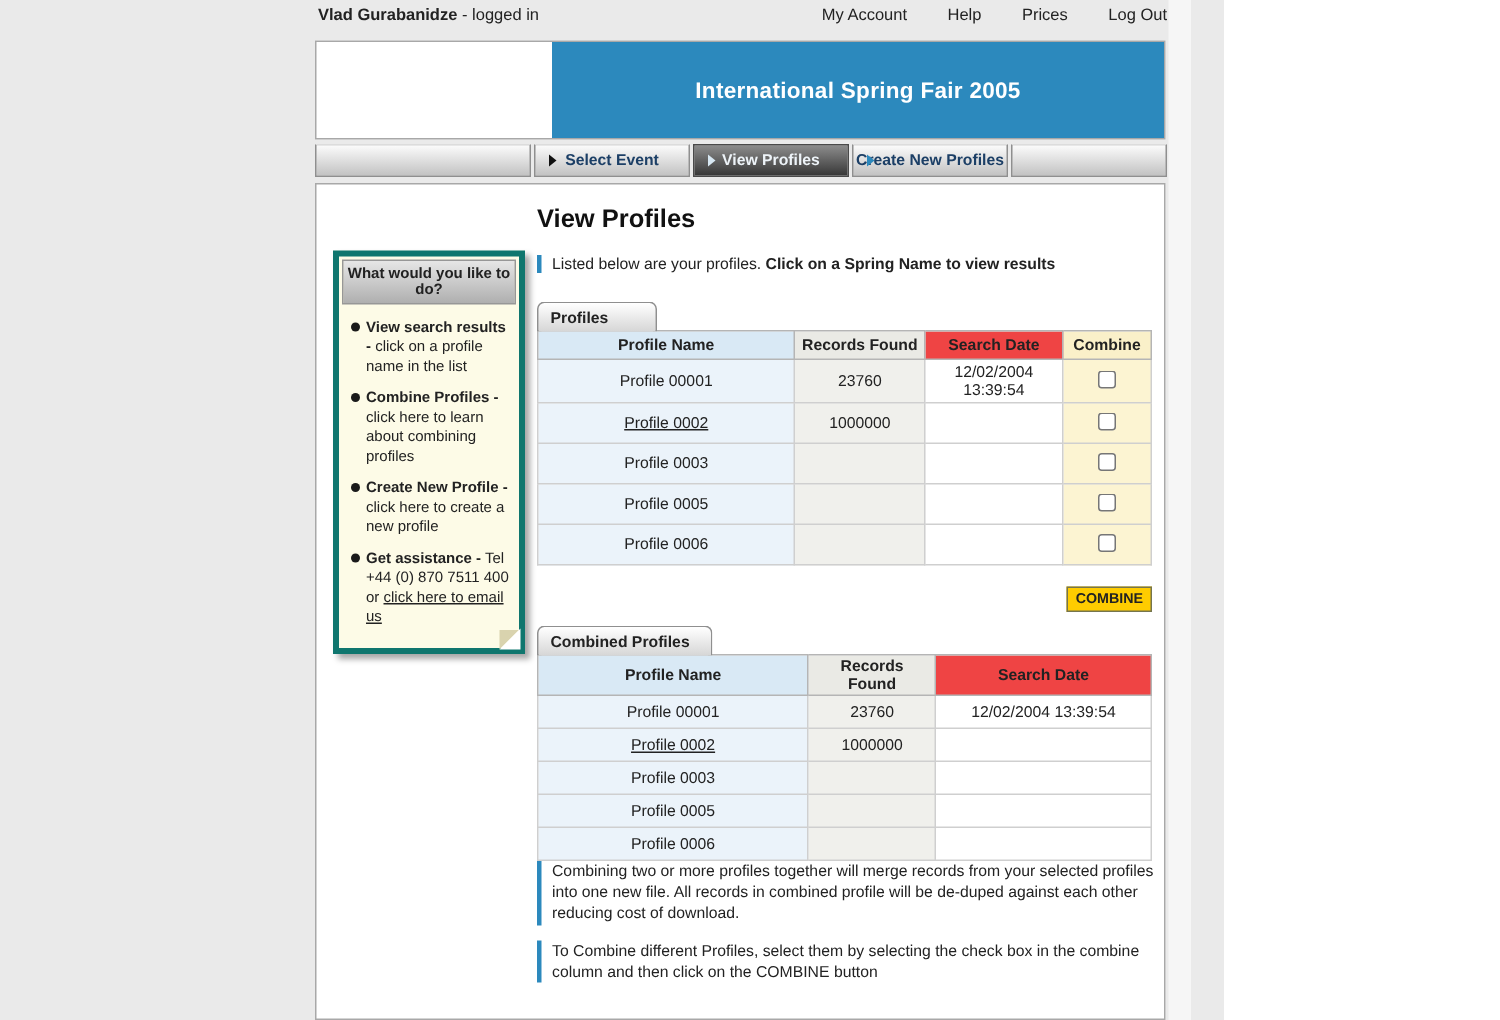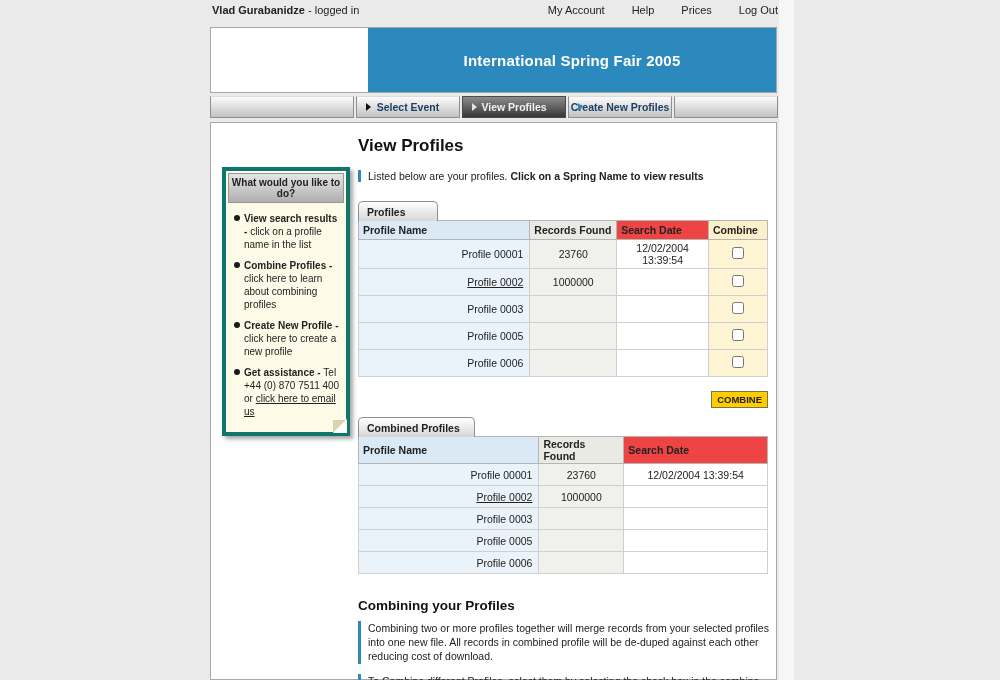--- a/index.html
+++ b/index.html
@@ -1,17 +1,17 @@
 <!DOCTYPE html>
 <html><head>
 <meta charset="utf-8">
 <style>
   * { box-sizing: border-box; margin: 0; padding: 0; }
   body { font-family: "Liberation Sans", sans-serif; }
-  .page { position: relative; width: 1000px; height: 680px; background: #EAEAEA; overflow: hidden; color: #222; }
+  .page { position: relative; width: 816px; height: 680px; background: #EAEAEA; overflow: hidden; color: #222; }
 
   
   .topbar { position: absolute; left: 212px; top: 4px; width: 566px; display: flex; align-items: center; font-size: 11px; color: #222; }
   .topbar .user { font-weight: bold; }
   .topbar-links { margin-left: auto; display: flex; gap: 27px; }
   .topbar-links span { cursor: pointer; }
 
   .right-strip { position: absolute; left: 779px; top: 0; width: 15px; height: 680px; background: #F6F6F6; }
 
   
@@ -46,25 +46,25 @@
   .fold-flap { position: absolute; right: 13px; bottom: -1px; width: 0; height: 0; border-top: 13px solid #D9D3AE; border-right: 0; border-left: 13px solid transparent; transform: scaleX(-1); transform-origin: right; }
 
   
   .content { margin-left: 147px; width: 412px; padding-top: 13px; font-size: 10.5px; }
   h1.page-title { font-size: 17px; margin: 0 0 14px 0; color: #111; }
   .intro { border-left: 3px solid #2C89BD; padding-left: 7px; margin-bottom: 18px; }
 
   .tab-label { display: inline-block; min-width: 80px; background: linear-gradient(#FFFFFF, #D6D6D6); border: 1px solid #8F8F8F; border-bottom: none; border-radius: 5px 5px 0 0; padding: 4px 14px 3px 8px; font-weight: bold; font-size: 10.5px; position: relative; top: 1px; }
 
   table { width: 410px; border-collapse: collapse; border: 1px solid #A5A5A5; font-size: 10.5px; background: #fff; }
-  th { font-weight: bold; height: 19px; border: 1px solid #B5B5B5; text-align: left; padding: 1px 4px; }
+  th { font-weight: bold; height: 19px; border: 1px solid #B5B5B5; text-align: center; padding: 1px 4px; }
   td { border: 1px solid #CFCFCF; padding: 2px 6px; }
   .t1 td { height: 27px; }
   .t2 td { height: 22px; }
-  th.c-name { background: #D9E9F5; }  td.c-name { background: #EBF3FA; text-align: right; }
+  th.c-name { background: #D9E9F5; }  td.c-name { background: #EBF3FA; text-align: center; }
   th.c-rec  { background: #EAEAE5; }  td.c-rec  { background: #F0F0EC; text-align: center; }
   th.c-date { background: #ef4444; margin-left: 28px; }  td.c-date { background: #FFFFFF; text-align: center; }
   th.c-comb { background: #FAF0C9; }  td.c-comb { background: #FCF4D2; text-align: center; }
   .t1 .c-name { width: 172px; } .t1 .c-rec { width: 87px; } .t1 .c-date { width: 92px; } .t1 .c-comb { width: 59px; }
   .t2 .c-name { width: 181px; } .t2 .c-rec { width: 85px; } .t2 .c-date { width: 144px; }
   td.c-name { cursor: pointer; }
   .plink { text-decoration: underline; }
   input[type="checkbox"] { width: 12px; height: 12px; cursor: pointer; }
 
   .btn-row { width: 410px; text-align: right; margin: 14px 0 8px 0; }
@@ -233,19 +233,18 @@
             <td class="c-date"></td>
           </tr>
           <tr>
             <td class="c-name">Profile 0006</td>
             <td class="c-rec"></td>
             <td class="c-date"></td>
           </tr>
         </tbody>
       </table>
 
-      <h2 class="section-title">Combining your Profiles</h2>
       <div class="para">Combining two or more profiles together will merge records from your selected profiles into one new file. All records in combined profile will be de-duped against each other reducing cost of download.</div>
       <div class="para">To Combine different Profiles, select them by selecting the check box in the combine column and then click on the COMBINE button</div>
 
     </div>
   </div>
 </div>
 
 </body></html>

